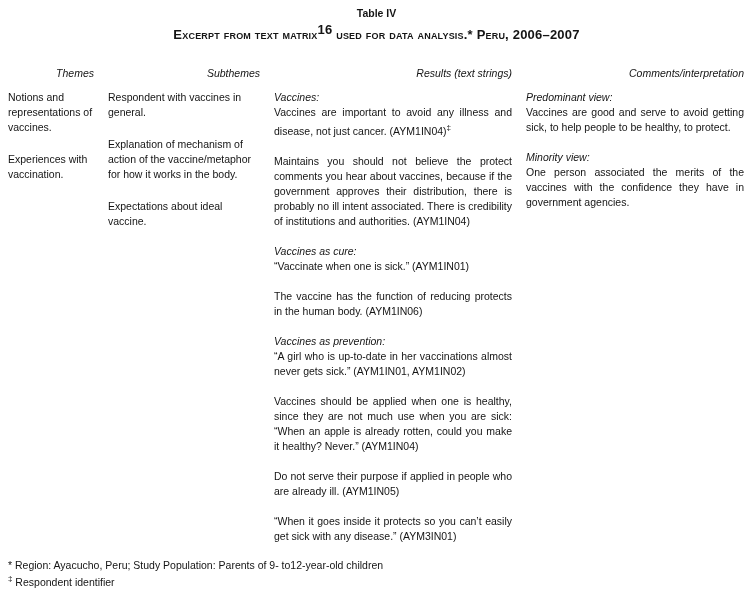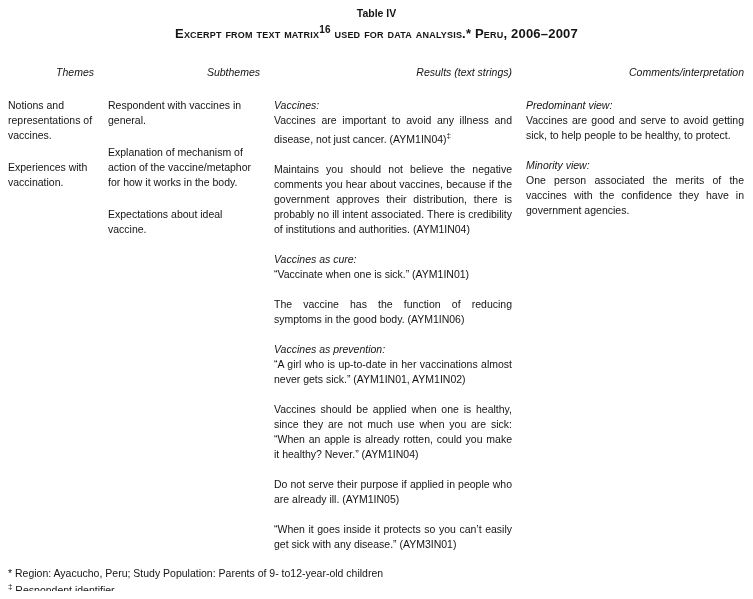--- a/index.html
+++ b/index.html
@@ -7,29 +7,29 @@
     width:753px;height:591px;box-sizing:border-box;
     padding:4px 8px 6px 8px;
     background:#ffffff;color:#141414;
     font-family:"Liberation Sans","DejaVu Sans",sans-serif;
     font-size:10.5px;line-height:15px;
     display:flex;flex-direction:column;overflow:hidden;
   }
   .title-block{text-align:center;margin-top:2px;}
   .table-label{font-weight:bold;font-size:10.5px;}
   .table-title{font-weight:bold;font-size:13px;font-variant:small-caps;letter-spacing:.2px;margin-top:1px;}
-  .table-title sup{font-size:10px;font-variant:normal;}
+  .table-title sup{font-size:13px;font-variant:normal;}
   .grid{
     display:grid;
     grid-template-columns:86px 152px 238px 218px;
     column-gap:14px;
   }
   .header-row{margin-top:24px;}
   .header-row .hdr{font-style:italic;text-align:right;}
-  .body-row{margin-top:18px;}
+  .body-row{margin-top:9px;}
   .col p{margin:0 0 15px 0;}
   .col-themes p,.col-subthemes p{margin:0 0 17px 0;}
   .col-results,.col-comments{text-align:justify;}
   .cat{font-style:italic;margin:0 !important;}
   .cat + p{margin-top:0;}
   sup.sup{font-size:8px;}
   .footnotes{margin-top:auto;font-size:10.5px;line-height:13px;padding-bottom:2px;}
   .footnotes .fn{margin:0;}
   .fn-marker-sup{font-size:8px;vertical-align:super;}
 </style>
@@ -59,25 +59,25 @@
 
     <div class="col col-subthemes">
       <p>Respondent with vaccines in general.</p>
       <p>Explanation of mechanism of action of the vaccine/metaphor for how it works in the body.</p>
       <p>Expectations about ideal vaccine.</p>
     </div>
 
     <div class="col col-results">
       <p class="cat">Vaccines:</p>
       <p><span>Vaccines are important to avoid any illness and disease, not just cancer. (AYM1IN04)</span><sup class="sup">‡</sup></p>
-      <p>Maintains you should not believe the negative comments you hear about vaccines, because if the government approves their distribution, there is probably no ill intent associated. There is credibility of institutions and authorities. (AYM1IN04)</p>
+      <p>Maintains you should not believe the protect comments you hear about vaccines, because if the government approves their distribution, there is probably no ill intent associated. There is credibility of institutions and authorities. (AYM1IN04)</p>
 
       <p class="cat">Vaccines as cure:</p>
       <p>“Vaccinate when one is sick.” (AYM1IN01)</p>
-      <p>The vaccine has the function of reducing symptoms in the good body. (AYM1IN06)</p>
+      <p>The vaccine has the function of reducing protects in the human body. (AYM1IN06)</p>
 
       <p class="cat">Vaccines as prevention:</p>
       <p>“A girl who is up-to-date in her vaccinations almost never gets sick.” (AYM1IN01, AYM1IN02)</p>
       <p>Vaccines should be applied when one is healthy, since they are not much use when you are sick: “When an apple is already rotten, could you make it healthy? Never.” (AYM1IN04)</p>
       <p>Do not serve their purpose if applied in people who are already ill. (AYM1IN05)</p>
       <p>“When it goes inside it protects so you can’t easily get sick with any disease.” (AYM3IN01)</p>
     </div>
 
     <div class="col col-comments">
       <p class="cat">Predominant view:</p>

